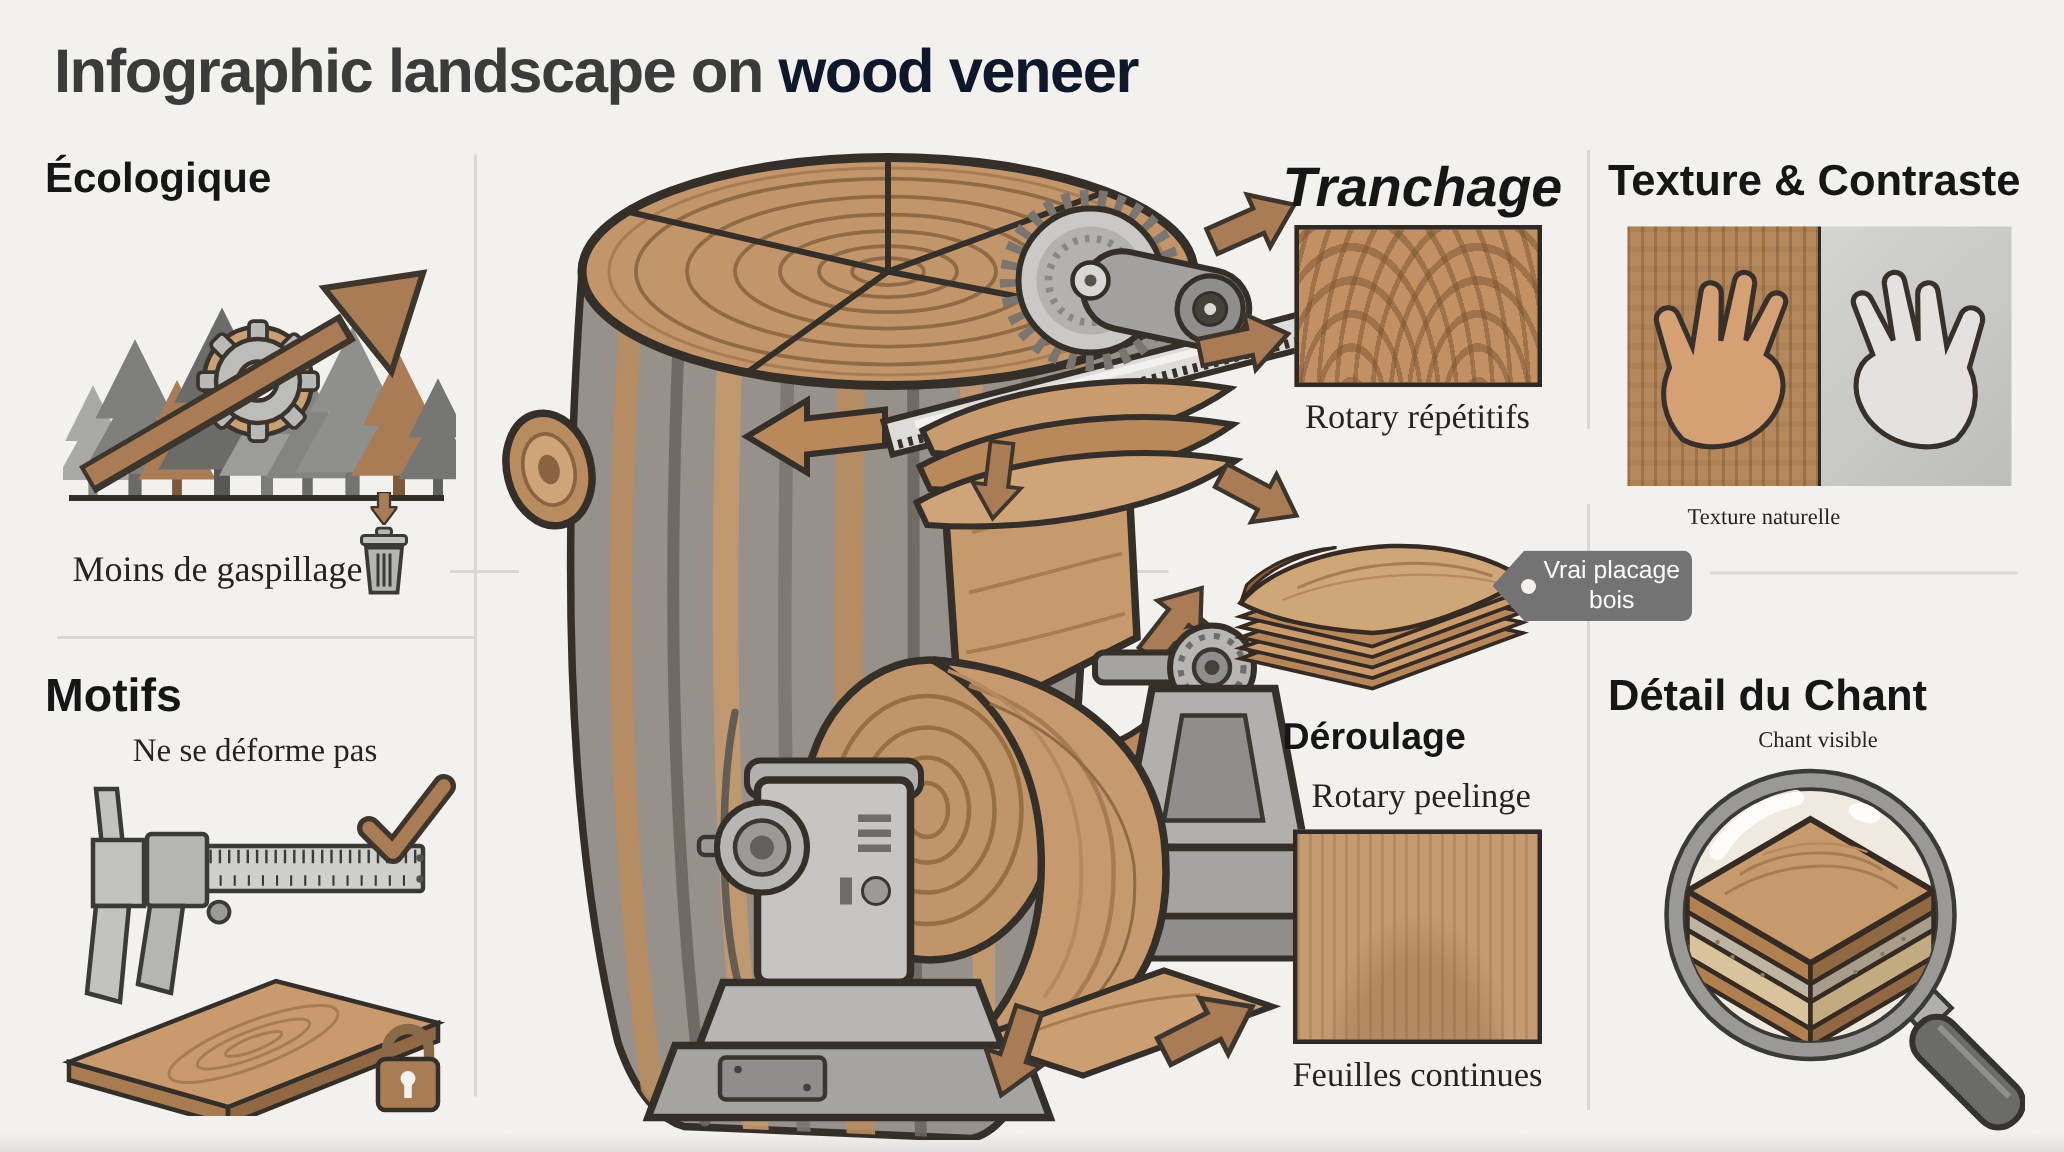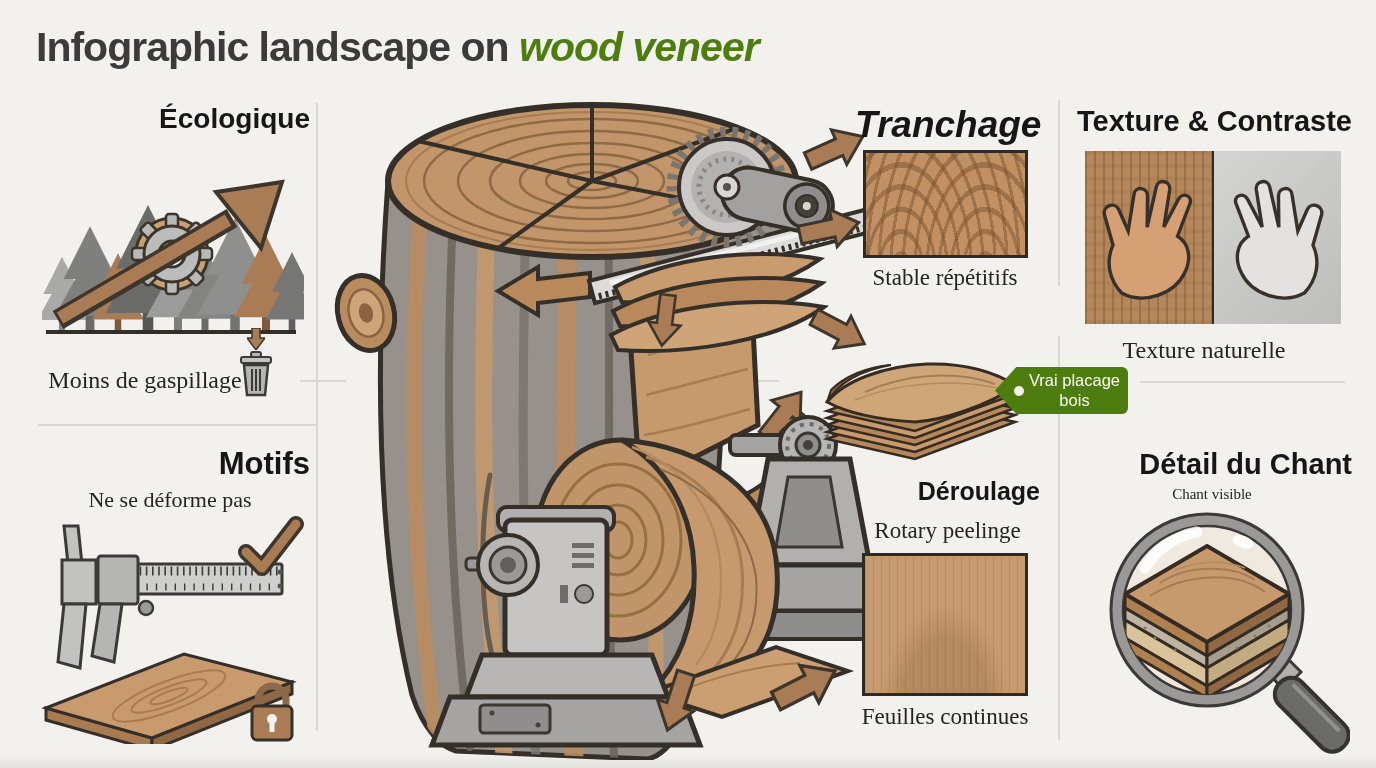--- a/index.html
+++ b/index.html
@@ -6,23 +6,23 @@
   #canvas{
     position:relative;width:1376px;height:768px;background:#f2f1ee;
     overflow:hidden;font-family:"Liberation Sans",sans-serif;
   }
   .abs{position:absolute;}
   
   .title{
     left:36px;top:24px;font-size:41px;font-weight:bold;letter-spacing:-1px;
     color:#3b3b3b;white-space:nowrap;
   }
-  .title .hl{color:#4d7c0f;font-style:italic;}
-  
-  .h-sans{font-weight:bold;color:#161616;text-align:right;line-height:1.05;}
+  .title .hl{color:#0f172a;}
+  
+  .h-sans{font-weight:bold;color:#161616;text-align:left;line-height:1.05;}
   .cap-serif{font-family:"Liberation Serif",serif;color:#27241f;text-align:center;}
   
   .div-line{background:#d9d8d4;}
   
   .swatch{border:3px solid #2e2a26;box-sizing:border-box;}
   .swatch-tranchage{
     background-color:#c39064;
     background-image:
       repeating-radial-gradient(ellipse 70px 130px at 22% 118%, rgba(122,84,48,0) 0 9px, rgba(122,84,48,.5) 9px 12px),
       repeating-radial-gradient(ellipse 70px 130px at 75% 118%, rgba(122,84,48,0) 0 9px, rgba(122,84,48,.5) 9px 12px);
@@ -39,21 +39,21 @@
   .tex-wood{
     background-color:#b5875c;
     background-image:
       repeating-linear-gradient(90deg, rgba(92,58,28,.28) 0 2px, rgba(0,0,0,0) 2px 9px),
       repeating-linear-gradient(0deg, rgba(92,58,28,.08) 0 4px, rgba(0,0,0,0) 4px 13px);
   }
   .tex-gray{background:linear-gradient(135deg,#d4d4d2,#bdbdbb);}
   .tex-sep{width:3px;height:100%;background:#2e2a26;}
   
   .tag{
-    background:#4d7c0f;color:#fdfbf8;border-radius:6px;
+    background:#737373;color:#fdfbf8;border-radius:6px;
     clip-path:polygon(16% 0%,100% 0%,100% 100%,16% 100%,0% 50%);
     display:flex;align-items:center;justify-content:center;
     font-size:16.5px;line-height:1.2;text-align:center;
     padding-left:26px;box-sizing:border-box;z-index:6;
   }
   .tag-dot{
     position:absolute;left:19px;top:50%;margin-top:-5px;width:10px;height:10px;
     border-radius:50%;background:#f5f2ee;
   }
   .bottom-shade{
@@ -361,21 +361,21 @@
         <circle cx="208" cy="630" r="2.5" fill="#44403a"></circle>
       </g>
 
       <use href="#barrow" transform="translate(356,578) rotate(108)" fill="#a97c55" stroke="#3e362c" stroke-width="3"></use>
       <use href="#barrow" transform="translate(446,606) rotate(-27) scale(1.1)" fill="#a97c55" stroke="#3e362c" stroke-width="3"></use>
     </g>
   </svg>
 
   <div class="abs h-sans" style="left:855px;top:106px;width:180px;font-size:37px;font-style:italic;">Tranchage</div>
   <div class="abs swatch swatch-tranchage" style="left:863px;top:150px;width:165px;height:108px;"></div>
-  <div class="abs cap-serif" style="left:855px;top:265px;width:180px;font-size:23px;">Stable répétitifs</div>
+  <div class="abs cap-serif" style="left:855px;top:265px;width:180px;font-size:23px;">Rotary répétitifs</div>
 
   <svg class="abs" style="left:815px;top:308px;" width="215" height="155" viewBox="0 0 215 155">
     <path d="M12,131 L112,95 L200,114 L100,151 Z" fill="#b5875a" stroke="#352b22" stroke-width="2.5"></path>
     <path d="M12,124 L112,88 L200,107 L100,144 Z" fill="#c89a6c" stroke="#352b22" stroke-width="2.5"></path>
     <path d="M12,117 L112,81 L200,100 L100,137 Z" fill="#b5875a" stroke="#352b22" stroke-width="2.5"></path>
     <path d="M12,110 L112,74 L200,93 L100,130 Z" fill="#c89a6c" stroke="#352b22" stroke-width="2.5"></path>
     <path d="M12,103 L112,67 L200,86 L100,123 Z" fill="#b5875a" stroke="#352b22" stroke-width="2.5"></path>
     <path d="M12,94 C30,72 70,58 112,56 C150,55 180,64 202,78 C170,98 130,112 100,114 C70,112 34,106 12,94 Z" fill="#cfa678" stroke="#352b22" stroke-width="3"></path>
     <path d="M12,94 C24,74 48,62 76,57 C52,59 30,68 16,82 Z" fill="#8a5f3a" stroke="#352b22" stroke-width="2"></path>
     <path d="M50,84 C90,66 140,62 180,76" stroke="#a87c52" stroke-width="2" fill="none"></path>
@@ -399,21 +399,21 @@
         <path transform="rotate(6 55 75)" d="M34,134 C20,122 14,104 20,86 L8,56 C5,47 17,41 22,49 L34,70 L36,32 C36,23 49,23 50,32 L53,64 L58,22 C59,13 72,14 72,23 L70,62 L82,32 C85,24 97,27 94,36 L85,70 C98,76 102,92 96,107 C88,129 58,144 34,134 Z" fill="#d4a074" stroke="#38302a" stroke-width="3.5"></path>
       </svg>
     </div>
     <div class="tex-sep"></div>
     <div class="tex-half tex-gray">
       <svg width="108" height="146" viewBox="0 0 110 150">
         <path transform="scale(-1,1) translate(-110,0) rotate(6 55 75)" d="M34,134 C20,122 14,104 20,86 L8,56 C5,47 17,41 22,49 L34,70 L36,32 C36,23 49,23 50,32 L53,64 L58,22 C59,13 72,14 72,23 L70,62 L82,32 C85,24 97,27 94,36 L85,70 C98,76 102,92 96,107 C88,129 58,144 34,134 Z" fill="#e3e2e0" stroke="#38302a" stroke-width="3.5"></path>
       </svg>
     </div>
   </div>
-  <div class="abs cap-serif" style="left:1064px;top:337px;width:280px;font-size:24px;">Texture naturelle</div>
+  <div class="abs cap-serif" style="left:1036px;top:337px;width:280px;font-size:15px;">Texture naturelle</div>
 
   <div class="abs h-sans" style="left:1072px;top:449px;width:280px;font-size:29px;">Détail du Chant</div>
   <div class="abs cap-serif" style="left:1072px;top:486px;width:280px;font-size:15px;">Chant visible</div>
 
   <svg class="abs" style="left:1105px;top:508px;" width="245" height="250" viewBox="0 0 245 250">
     <defs>
       <clipPath id="lensClip">
           <circle cx="102" cy="102" r="84"></circle>
         </clipPath>
     </defs>

